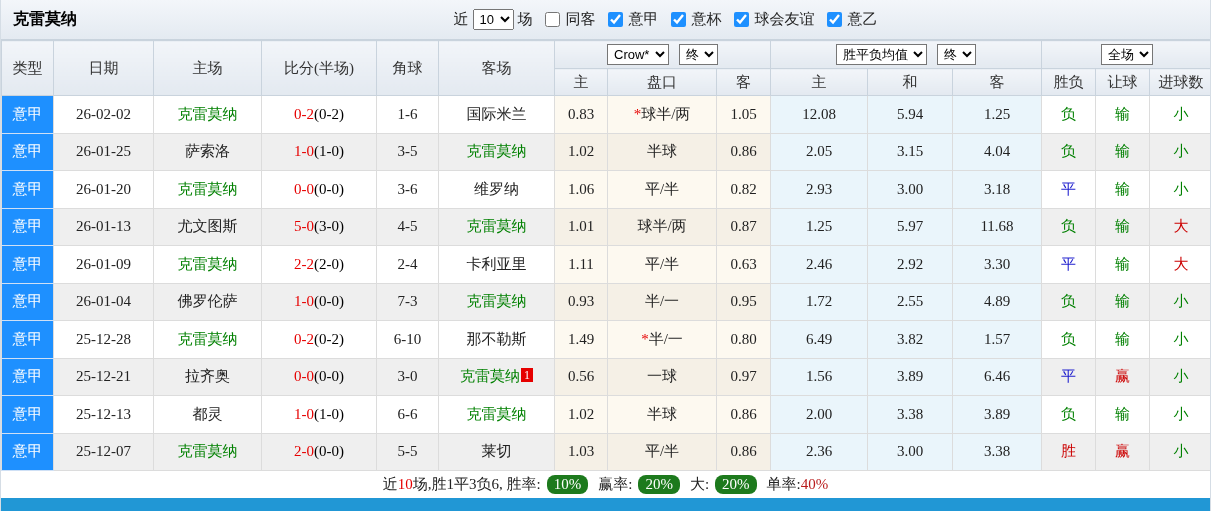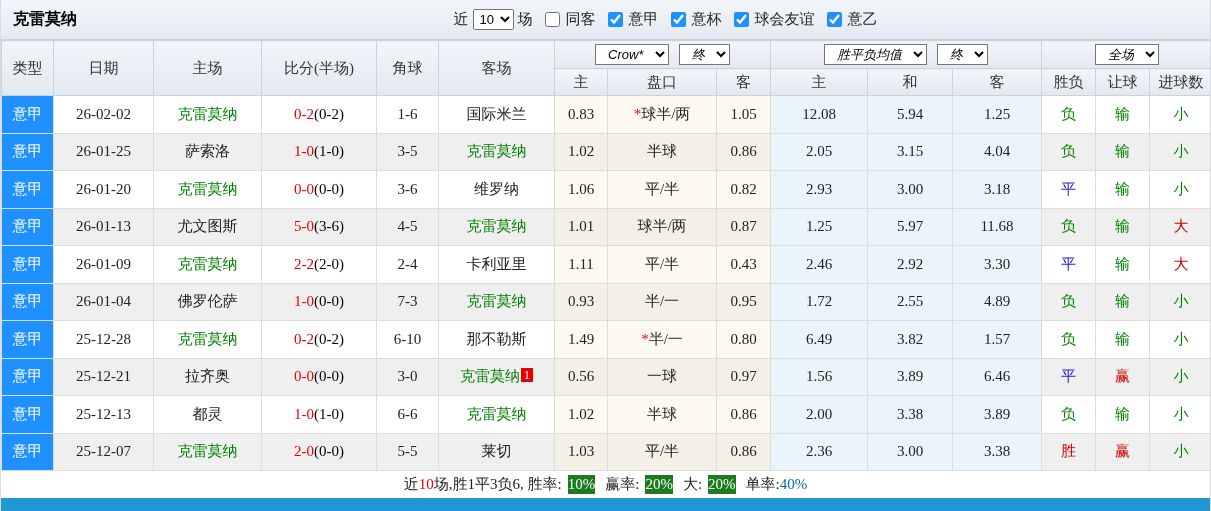--- a/index.html
+++ b/index.html
@@ -17,40 +17,40 @@
   table { border-collapse:collapse; table-layout:fixed; width:1211px; }
   col.w-type{width:52px} col.w-date{width:100px} col.w-home{width:108px} col.w-score{width:115px}
   col.w-corner{width:62px} col.w-away{width:116px} col.w-oh{width:53px} col.w-hc{width:109px}
   col.w-oa{width:54px} col.w-ah{width:97px} col.w-ad{width:85px} col.w-aa{width:89px}
   col.w-r1{width:54px} col.w-r2{width:54px} col.w-r3{width:63px}
   th { background:linear-gradient(#f2f5f9,#e3e9f0); border:1px solid #c9d3dd; font-weight:normal; font-size:15px; color:#333; }
   thead tr.grp th { height:28px; }
   thead tr.sub th { height:27px; }
   th.sel-cell { padding:2px 0; }
   .sel-wrap { display:flex; justify-content:center; align-items:center; gap:10px; }
-  .sel-wrap select { font-family:"Liberation Sans",sans-serif; font-size:13px; padding:1px 8px; background:#fff;font-style:italic; }
+  .sel-wrap select { font-family:"Liberation Sans",sans-serif; font-size:13px; padding:1px 2px; background:#fff; }
   td { height:37.5px; text-align:center; border:1px solid #dcdcdc; font-size:15px; overflow:hidden; white-space:nowrap; }
   tr.odd td { background:#ffffff; }
   tr.even td { background:#efefef; }
   td.c-type { background:#1e90ff !important; color:#fff; border-color:#cfe0f5 #dcdcdc; }
   tr.odd td.c-odds { background:#fdf9f0; }
   tr.even td.c-odds { background:#f5f0e6; }
   td.c-avg { background:#eaf5fb !important; }
   .team-green { color:#008000; }
   .score-ft { color:#e60000; }
   .score-ht { color:#000000; }
   .star { color:#e60000; }
   .badge { display:inline-block; background:#e60000; color:#fff; font-size:12px; line-height:14px; padding:0 3px; margin-left:1px; vertical-align:2px; }
   .badge:empty { display:none; }
 
   
   .summary { height:27px; display:flex; align-items:center; justify-content:center; font-size:15px; color:#222; background:#fff; }
   .summary .red { color:#e60000; }
-  .summary .blue { color:#0369a1; }
-  .summary .gbadge { background:#1d7a1d; color:#fff; padding:1px 0; margin:0 6px; }
+  .summary .blue { color:#b91c1c; }
+  .summary .gbadge { background:#1d7a1d; color:#fff; padding:1px 7px; margin:0 6px;border-radius:8px; }
   .summary .lbl { margin-left:4px; }
   .bottombar { height:14px; background:#2197d5; }
 </style>
 </head>
 <body>
 
 <div class="page">
 
   <div class="topbar">
     <span class="title">克雷莫纳</span>
@@ -178,21 +178,21 @@
       <td class="c-avg">3.00</td>
       <td class="c-avg">3.18</td>
       <td class="c-res" style="color: rgb(26, 26, 205);">平</td>
       <td class="c-res" style="color: rgb(0, 128, 0);">输</td>
       <td class="c-res" style="color: rgb(0, 128, 0);">小</td>
     </tr>
         <tr class="even">
       <td class="c-type">意甲</td>
       <td class="c-date">26-01-13</td>
       <td class="c-home"><span>尤文图斯</span></td>
-      <td class="c-score"><span class="score-ft">5-0</span><span class="score-ht">(3-6)</span></td>
+      <td class="c-score"><span class="score-ft">5-0</span><span class="score-ht">(3-0)</span></td>
       <td class="c-corner">4-5</td>
       <td class="c-away"><span class="team-green">克雷莫纳</span></td>
       <td class="c-odds">1.01</td>
       <td class="c-odds"><span class="star"></span><span>球半/两</span></td>
       <td class="c-odds">0.87</td>
       <td class="c-avg">1.25</td>
       <td class="c-avg">5.97</td>
       <td class="c-avg">11.68</td>
       <td class="c-res" style="color: rgb(0, 128, 0);">负</td>
       <td class="c-res" style="color: rgb(0, 128, 0);">输</td>
@@ -200,21 +200,21 @@
     </tr>
         <tr class="odd">
       <td class="c-type">意甲</td>
       <td class="c-date">26-01-09</td>
       <td class="c-home"><span class="team-green">克雷莫纳</span></td>
       <td class="c-score"><span class="score-ft">2-2</span><span class="score-ht">(2-0)</span></td>
       <td class="c-corner">2-4</td>
       <td class="c-away"><span>卡利亚里</span></td>
       <td class="c-odds">1.11</td>
       <td class="c-odds"><span class="star"></span><span>平/半</span></td>
-      <td class="c-odds">0.43</td>
+      <td class="c-odds">0.63</td>
       <td class="c-avg">2.46</td>
       <td class="c-avg">2.92</td>
       <td class="c-avg">3.30</td>
       <td class="c-res" style="color: rgb(26, 26, 205);">平</td>
       <td class="c-res" style="color: rgb(0, 128, 0);">输</td>
       <td class="c-res" style="color: rgb(204, 0, 0);">大</td>
     </tr>
         <tr class="even">
       <td class="c-type">意甲</td>
       <td class="c-date">26-01-04</td>

